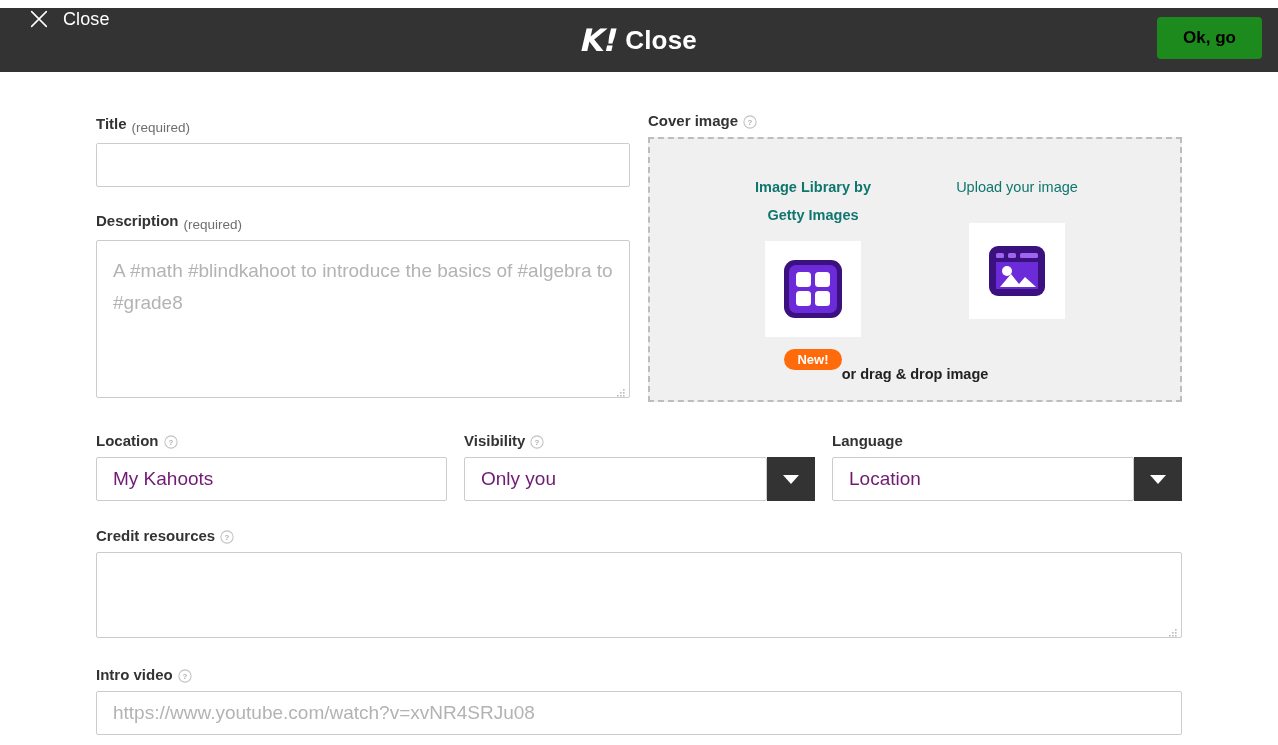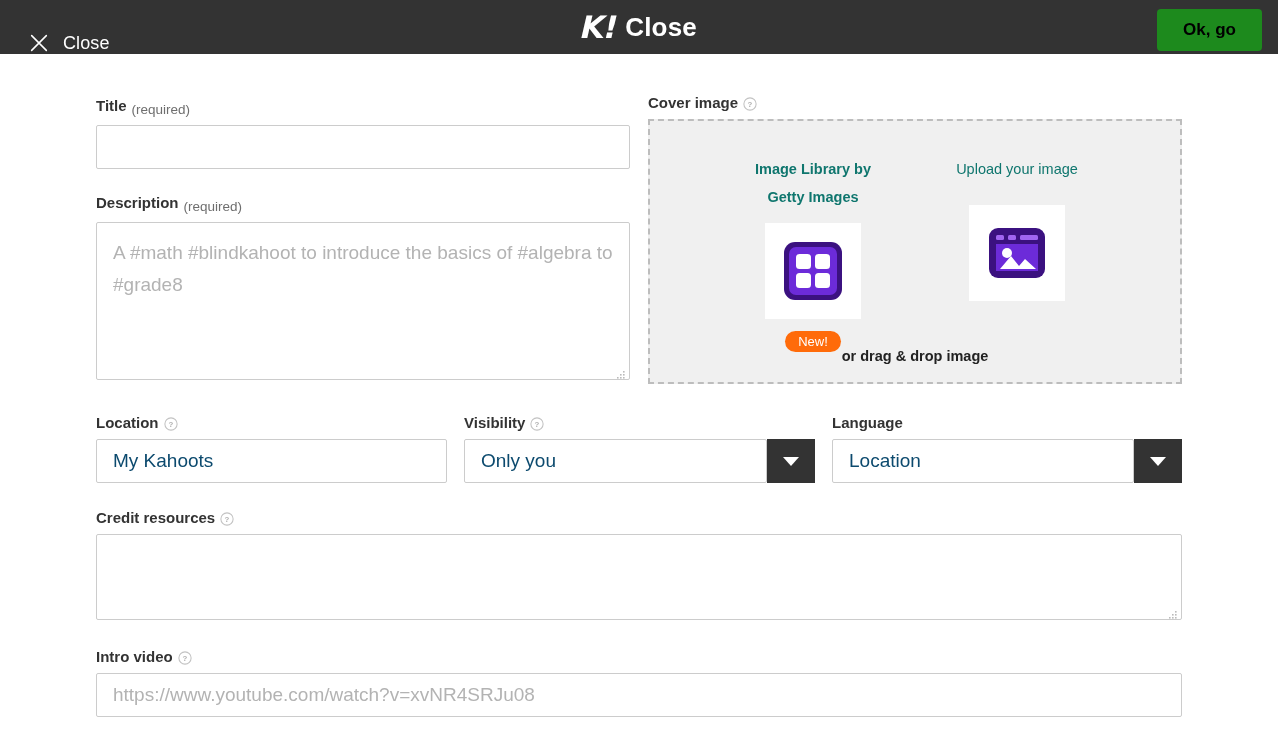--- a/index.html
+++ b/index.html
@@ -6,24 +6,25 @@
   html, body {
     width: 1278px; height: 745px;
     background: #ffffff;
     font-family: "Liberation Sans", sans-serif;
     overflow: hidden;
   }
 
   
   .header {
     position: relative;
-    height: 54px;
+    height: 64px;
     background: #333333;
     display: flex;
-    align-items: flex-end;
+    align-items: flex-start;
+    margin-top: 8px;
   }
   .close-group {
     display: flex; align-items: center;
     gap: 13px;
     margin-left: 28px;
     cursor: pointer;
   }
   .x-icon { width: 22px; height: 22px; display: block; }
   .close-label {
     color: #ffffff;
@@ -160,21 +161,21 @@
     background: #ffffff;
     margin-top: 12px;
     display: flex; align-items: center; justify-content: center;
     cursor: pointer;
   }
   .badge-new {
     margin-top: 12px;
     background: #ff6b0a;
     color: #ffffff;
     font-size: 13px;
-    font-weight: normal;
+    font-weight: bold;
     border-radius: 11px;
     padding: 4px 13px;
     line-height: 1;
   }
   .drag-text {
     position: absolute;
     left: 0; right: 0;
     bottom: 18px;
     text-align: center;
     font-size: 14.5px;
@@ -194,21 +195,21 @@
 
   .select-shell { display: flex; }
   .select-face {
     flex: 1;
     height: 44px;
     border: 1px solid #cccccc;
     background: #ffffff;
     display: flex; align-items: center;
     padding: 0 16px;
     font-size: 19px;
-    color: #0c4a6e;
+    color: #701a75;
     border-radius: 2px;
   }
   .select-arrow {
     width: 48px; height: 44px;
     background: #333333;
     display: flex; align-items: center; justify-content: center;
     cursor: pointer;
   }
   .caret {
     width: 0; height: 0;

